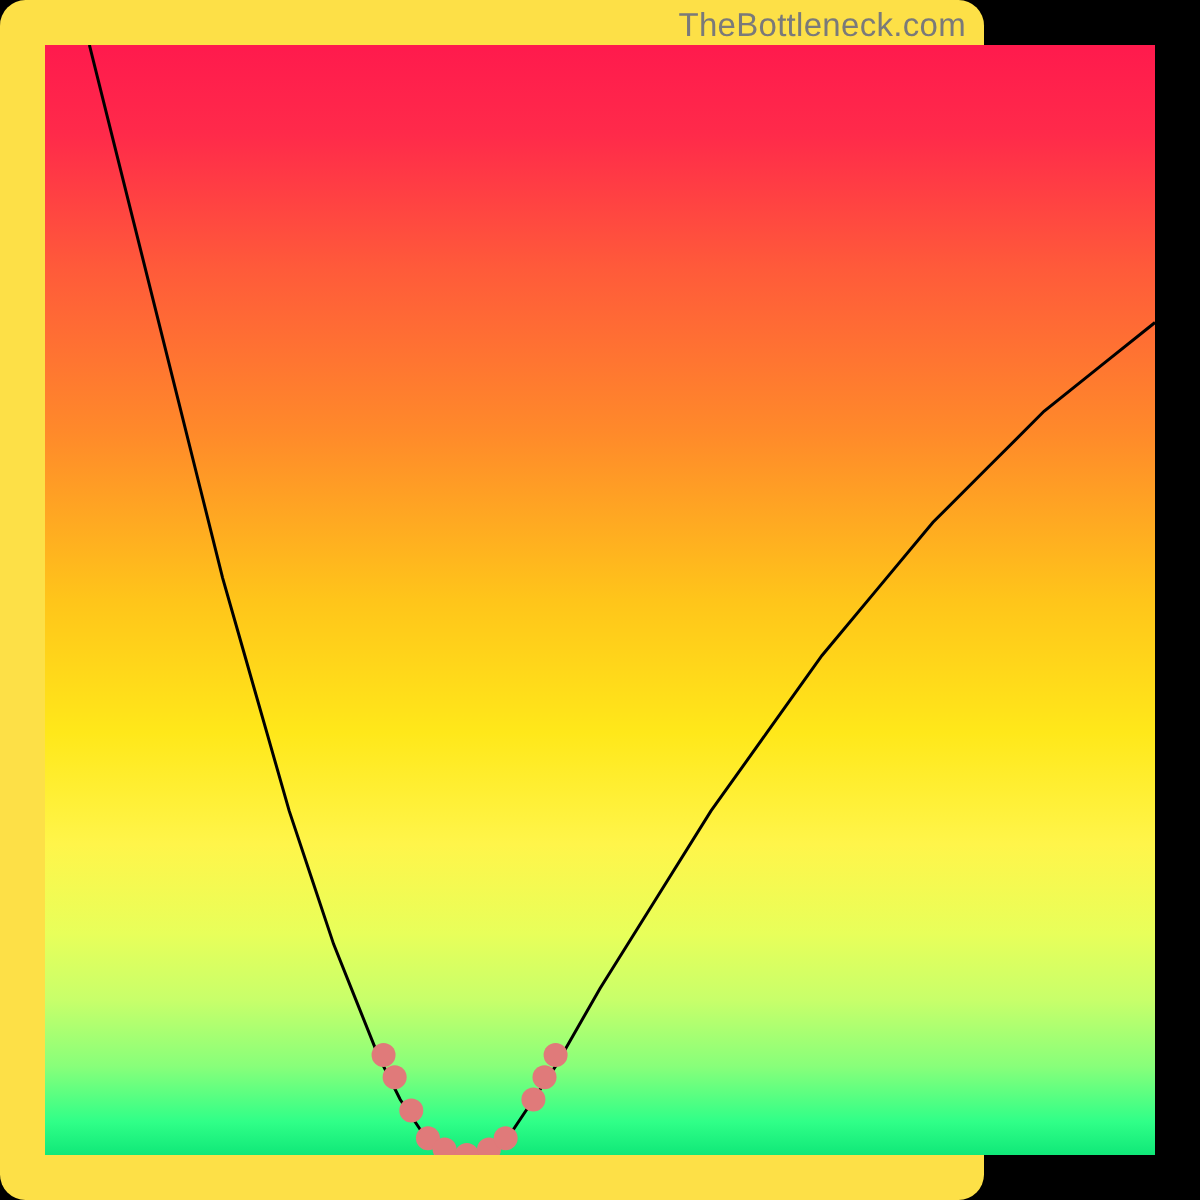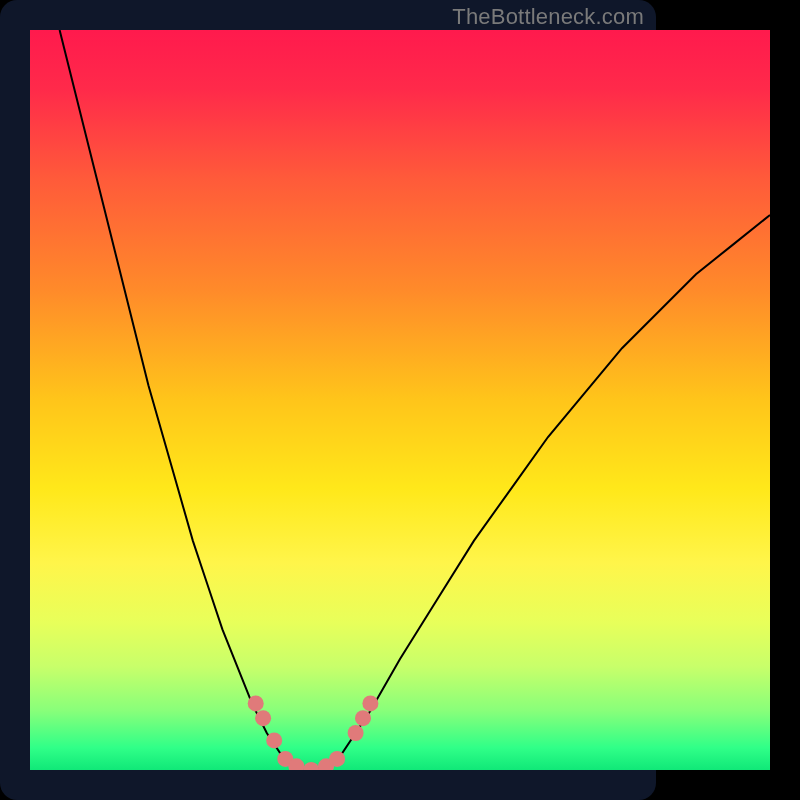--- a/index.html
+++ b/index.html
@@ -10,21 +10,21 @@
     position: relative;
     font-family: Arial, sans-serif;
     overflow: hidden;
   }
   .frame {
     position: absolute;
     top: 0;
     left: 0;
     width: 656px;
     height: 800px;
-    background: #0f172a;
+    background: #fde047;
     border-radius: 17px;
   }
   .plot-area {
     position: absolute;
     top: 30px;
     left: 30px;
     width: 740px;
     height: 740px;
     overflow: hidden;
   }

